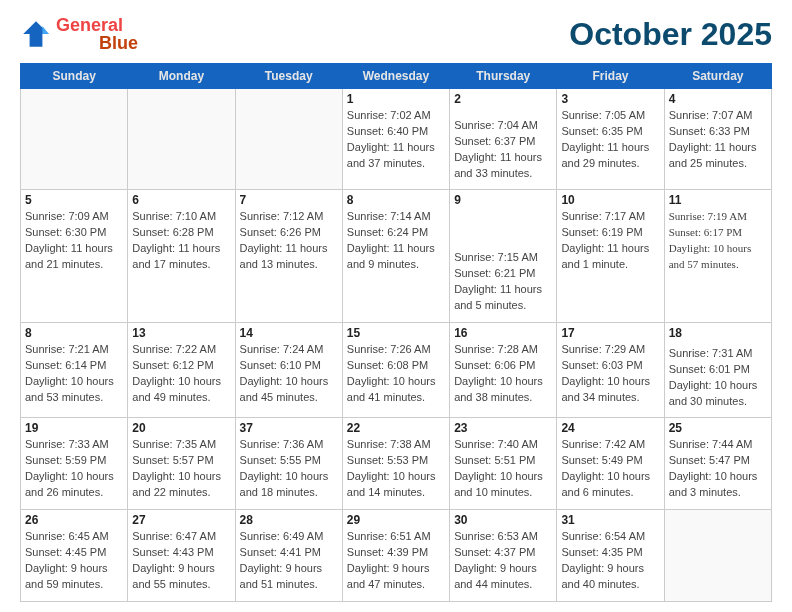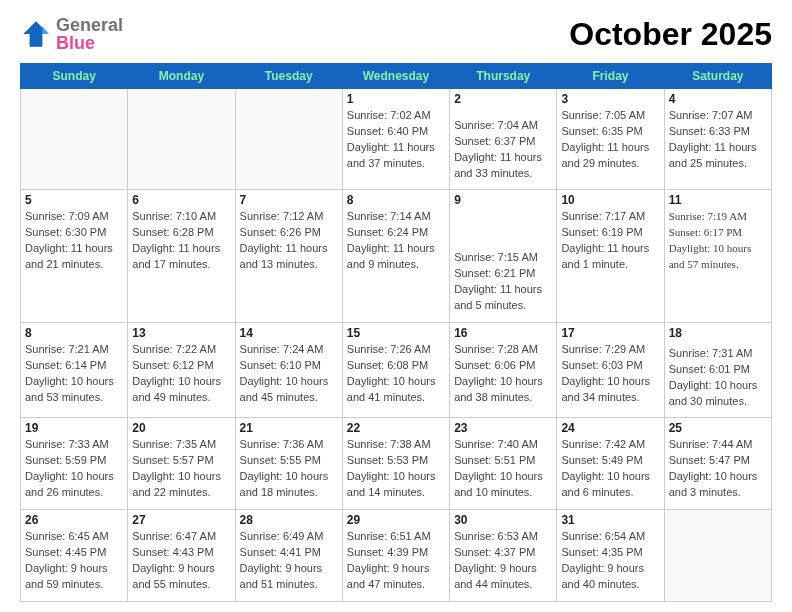--- a/index.html
+++ b/index.html
@@ -28,48 +28,48 @@
       align-items: center;
       gap: 4px;
     }
     .logo-text {
       display: flex;
       flex-direction: column;
       font-size: 18px;
       font-weight: bold;
       line-height: 1;
     }
-    .logo-general { color: #737373; }
-    .logo-blue { color: #ec4899; }
+    .logo-general { color: #ef4444; }
+    .logo-blue { color: #c2410c; margin-left: 43px; }
     .logo-icon {
       width: 32px;
       height: 32px;
     }
     .title-block {
       text-align: right;
     }
     .month-title {
       font-size: 32px;
       font-weight: bold;
-      color: #000000;
+      color: #0c4a6e;
     }
     .location {
       font-size: 15px;
       color: #444;
     }
     .calendar {
       flex: 1;
       border: 1px solid #ccc;
       border-collapse: collapse;
       width: 100%;
       table-layout: fixed;
     }
     .calendar th {
       background-color: #1565c0;
-      color: #86efac;
+      color: #e5e5e5;
       font-size: 12px;
       font-weight: bold;
       padding: 5px 4px;
       text-align: center;
       border: 1px solid #1565c0;
     }
     .calendar td {
       border: 1px solid #ccc;
       vertical-align: top;
       padding: 3px 4px;
@@ -270,21 +270,21 @@
 and 26 minutes.</div>
           </td>
           <td>
             <div class="day-number">20</div>
             <div class="day-info" style="white-space: pre-line;">Sunrise: 7:35 AM
 Sunset: 5:57 PM
 Daylight: 10 hours
 and 22 minutes.</div>
           </td>
           <td>
-            <div class="day-number">21</div>
+            <div class="day-number">37</div>
             <div class="day-info" style="white-space: pre-line;">Sunrise: 7:36 AM
 Sunset: 5:55 PM
 Daylight: 10 hours
 and 18 minutes.</div>
           </td>
           <td>
             <div class="day-number">22</div>
             <div class="day-info" style="white-space: pre-line;">Sunrise: 7:38 AM
 Sunset: 5:53 PM
 Daylight: 10 hours

